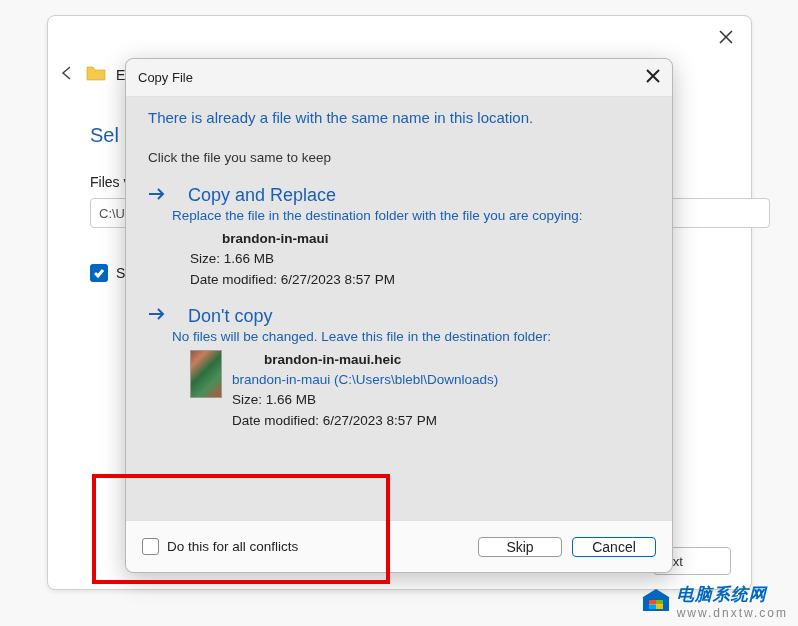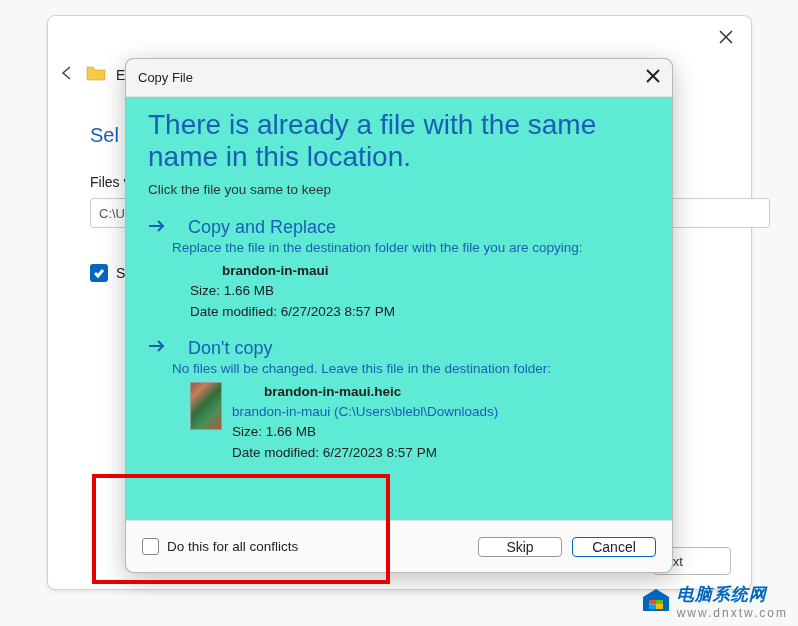--- a/index.html
+++ b/index.html
@@ -14,27 +14,27 @@
     .app-label { font-size: 14px; color: #222; }
     .sel-label { position: absolute; left: 42px; top: 108px; font-size: 20px; color: #1a5fb4; }
     .files-label { position: absolute; left: 42px; top: 158px; font-size: 14px; color: #222; }
     .path-input { position: absolute; left: 42px; top: 182px; width: 680px; height: 30px; border: 1px solid #ccc; border-radius: 4px; padding: 0 8px; font-size: 13px; color: #555; }
     .sh-check-row { position: absolute; left: 42px; top: 248px; display: flex; align-items: center; gap: 8px; }
     .sh-check { width: 18px; height: 18px; border-radius: 3px; background: #0067c0; display: flex; align-items: center; justify-content: center; }
     .sh-check svg { width: 12px; height: 12px; stroke: #fff; stroke-width: 3; fill: none; }
     .sh-text { font-size: 14px; color: #222; }
     .ext-btn { position: absolute; right: 20px; bottom: 14px; width: 78px; height: 28px; border: 1px solid #bbb; border-radius: 4px; background: #fff; font-size: 13px; color: #333; text-align: left; padding-left: 10px; }
 
-    .dialog { position: absolute; left: 125px; top: 58px; width: 548px; height: 515px; background: #5eead4; border: 1px solid #b8b8b8; border-radius: 8px; box-shadow: 0 6px 24px rgba(0,0,0,0.25); }
+    .dialog { position: absolute; left: 125px; top: 58px; width: 548px; height: 515px; background: #e5e5e5; border: 1px solid #b8b8b8; border-radius: 8px; box-shadow: 0 6px 24px rgba(0,0,0,0.25); }
     .dlg-titlebar { height: 38px; display: flex; align-items: center; justify-content: space-between; padding: 0 12px; background: #f4f4f4; border-bottom: 1px solid #e0e0e0; border-radius: 8px 8px 0 0; }
     .dlg-title { font-size: 13px; color: #222; }
     .dlg-close svg { width: 14px; height: 14px; stroke: #222; stroke-width: 2; cursor: pointer; }
 
     .dlg-body { padding: 12px 22px 0 22px; }
-    .headline { font-size: 28px; color: #1a5fb4; margin-bottom: 9px; }
+    .headline { font-size: 15px; color: #1a5fb4; margin-bottom: 24px; }
     .subhead { font-size: 13.5px; color: #333; margin-bottom: 14px; }
 
     .option-block { padding: 6px 0 10px 0; }
     .opt-head-row { display: flex; align-items: center; gap: 22px; }
     .opt-arrow svg { width: 18px; height: 14px; stroke: #1a5fb4; stroke-width: 2; fill: none; }
     .opt-title { font-size: 18px; color: #1a5fb4; font-weight: 400; }
     .opt-desc { font-size: 13.5px; color: #1a5fb4; margin: 2px 0 6px 24px; }
     .file-details { margin-left: 42px; display: flex; gap: 10px; align-items: flex-start; }
     .file-details.no-thumb { margin-left: 42px; }
     .thumb { width: 32px; height: 48px; background: linear-gradient(135deg,#8a5a44 0%,#c97d5d 20%,#2e6e3e 45%,#4a8f5a 70%,#b5553c 100%); border:1px solid #999; flex-shrink:0; }

